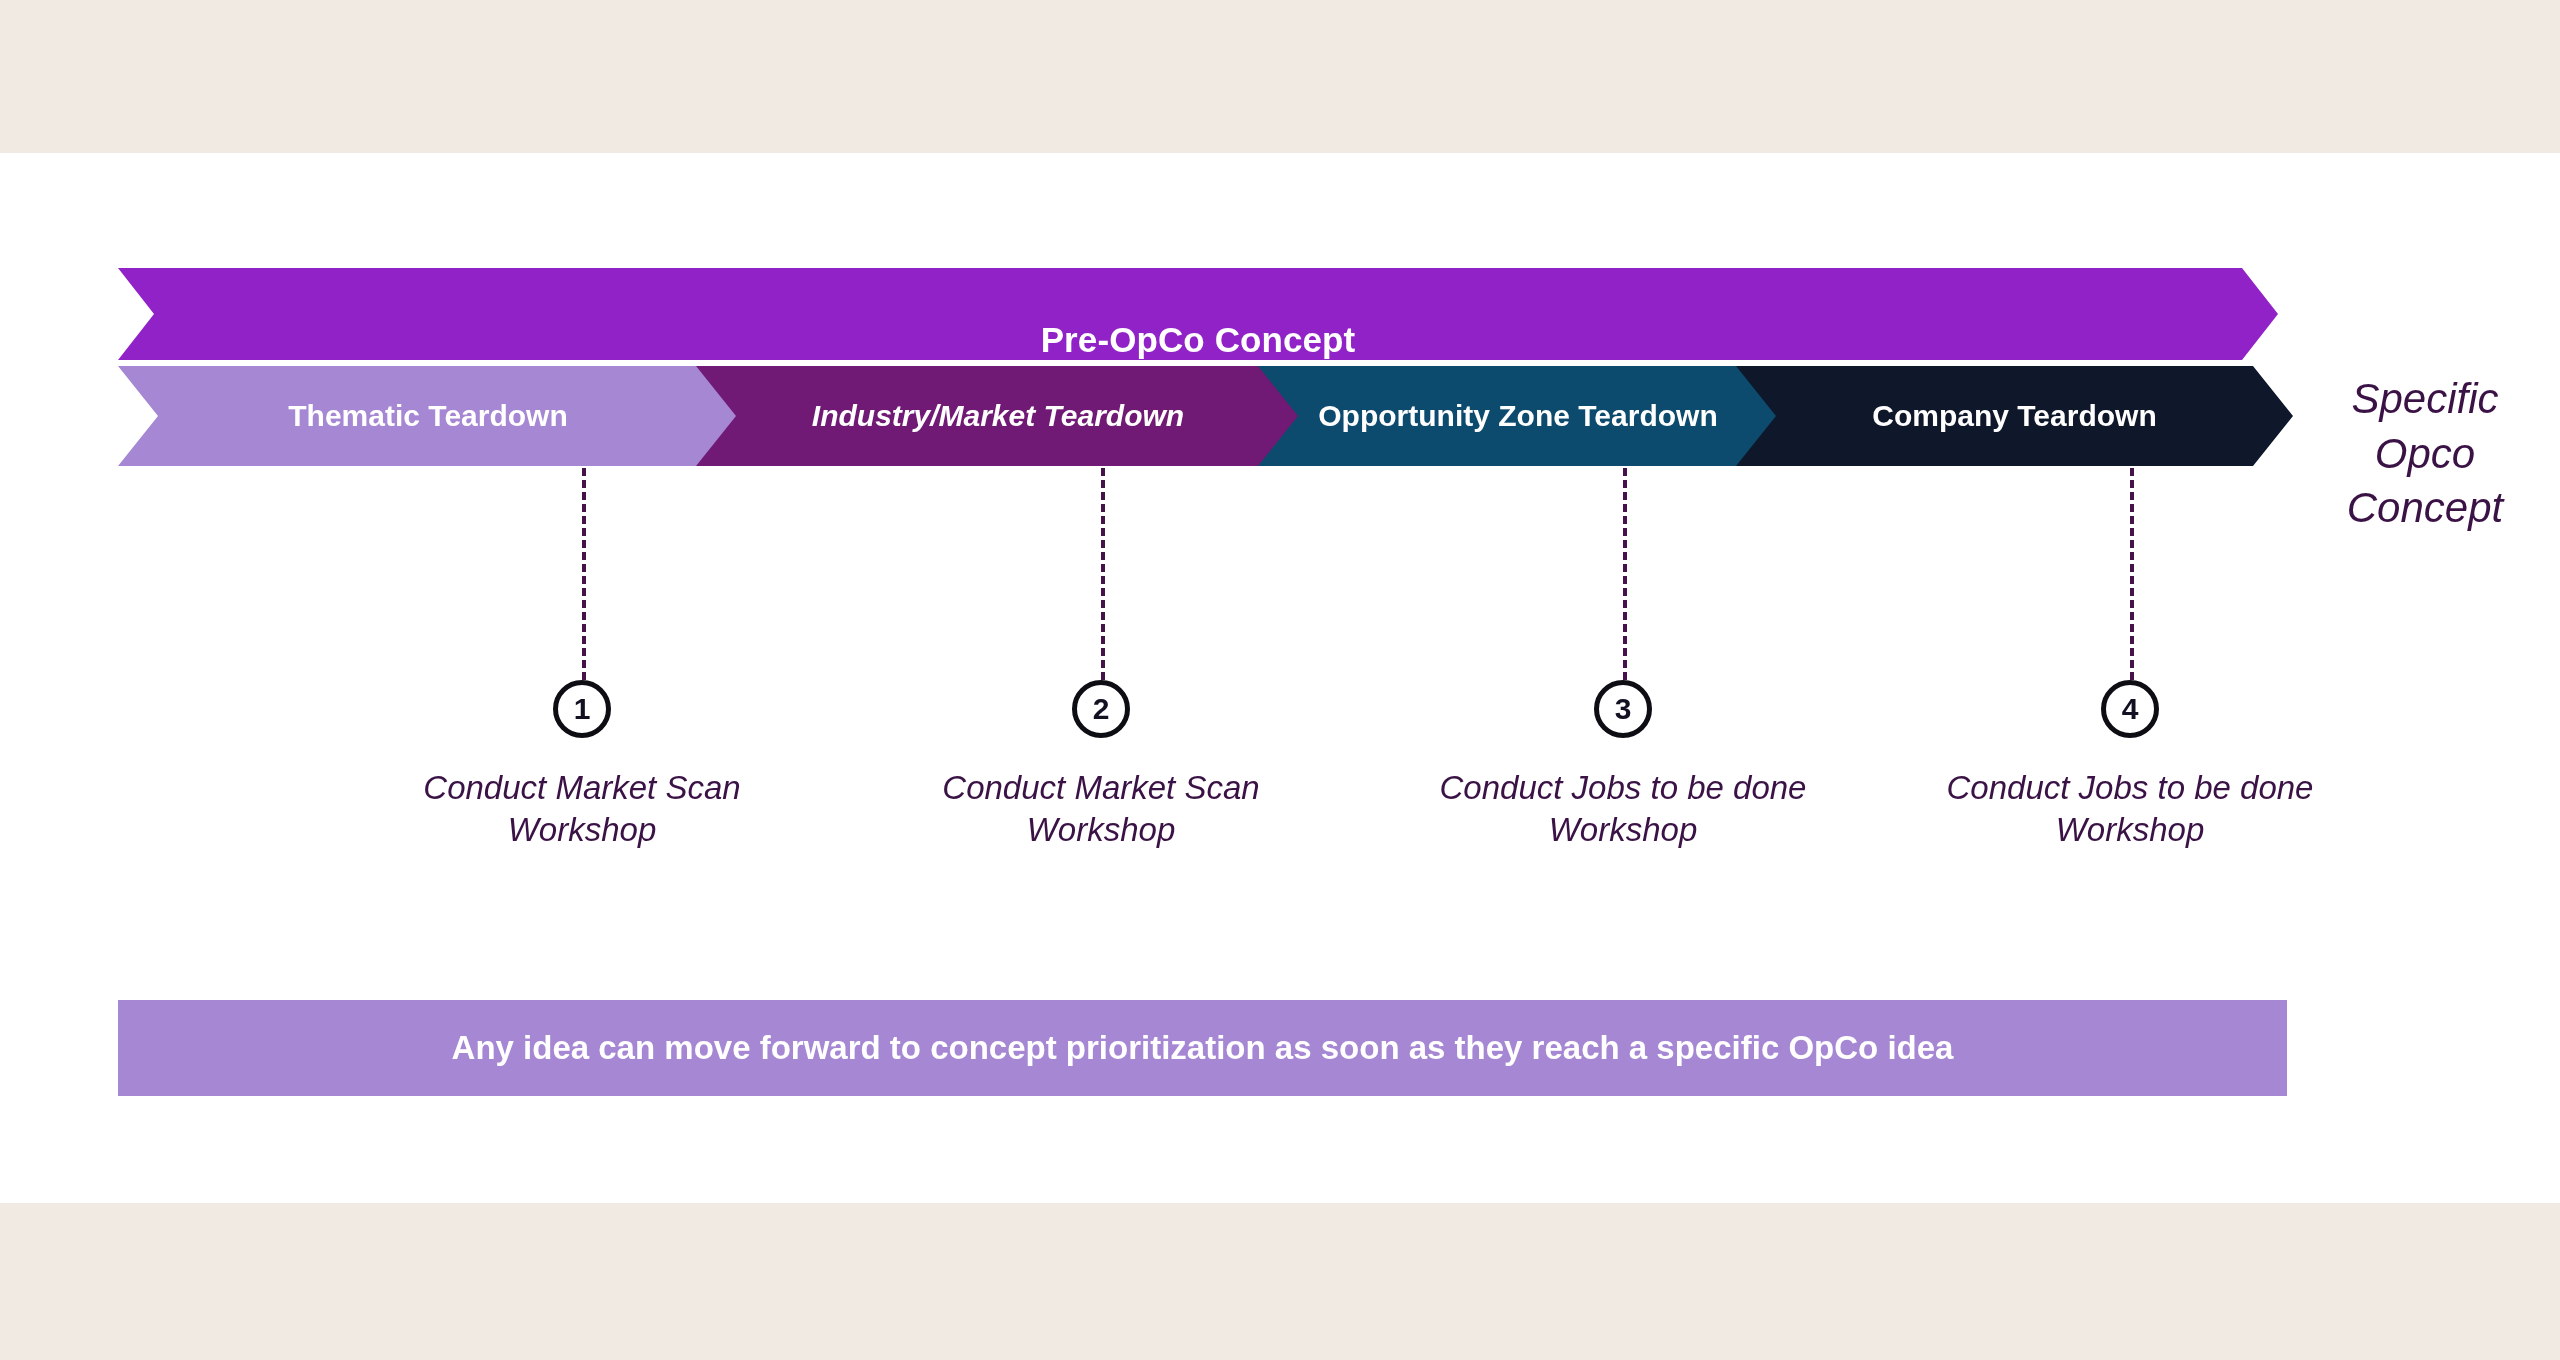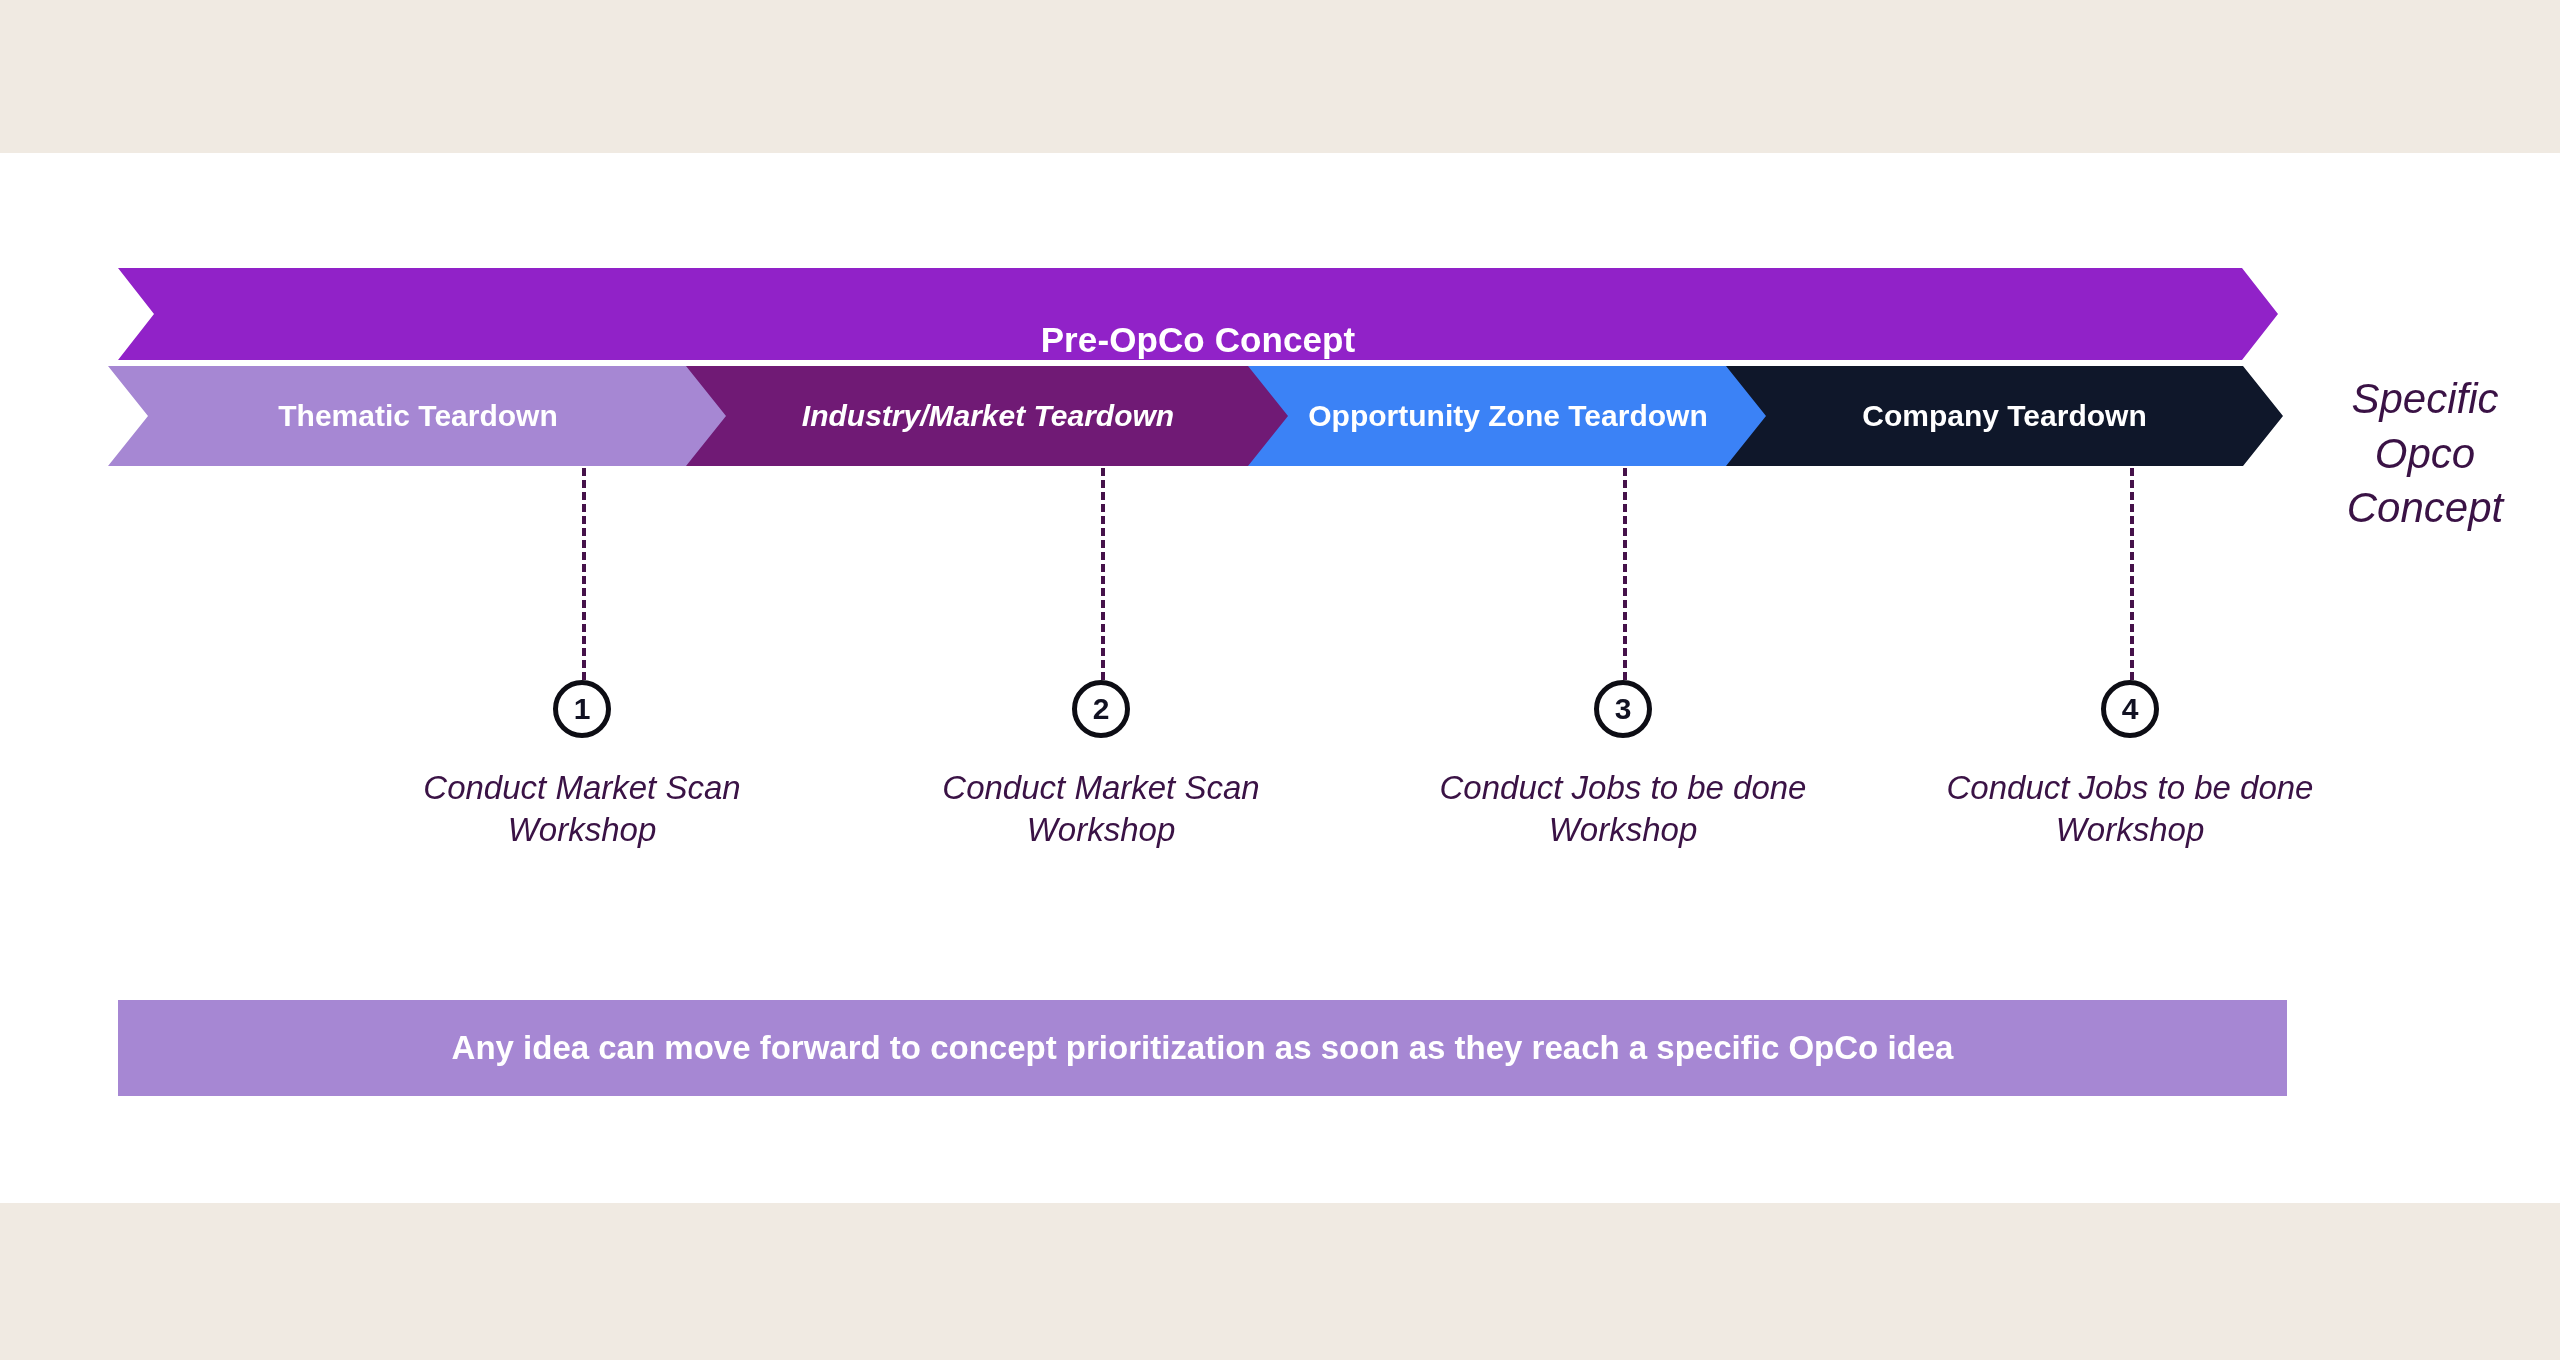--- a/index.html
+++ b/index.html
@@ -52,21 +52,21 @@
     color: #ffffff;
     font-size: 35px;
     font-weight: 600;
     letter-spacing: 0.1px;
     text-align: center;
   }
 
   
   #stage-row {
     position: absolute;
-    left: 108px;
+    left: 118px;
     top: 366px;
     width: 2175px;
     height: 100px;
   }
   .stage {
     position: absolute;
     top: 0;
     height: 100px;
     display: flex;
     align-items: center;
@@ -78,21 +78,21 @@
     color: #ffffff;
     font-size: 30px;
     font-weight: 600;
     text-align: center;
     line-height: 1.16;
     padding: 0 14px;
   }
 
   #stage-0 { left: 0px;    width: 620px;  background: #A687D3; }
   #stage-1 { left: 578px;  width: 604px;  background: #701a75; font-style: italic; }
-  #stage-2 { left: 1140px; width: 520px;  background: #3b82f6; }
+  #stage-2 { left: 1140px; width: 520px;  background: #0c4a6e; }
   #stage-3 { left: 1618px; width: 557px;  background: #0f172a; }
 
   
   #outcome-label {
     position: absolute;
     left: 2300px;
     top: 372px;
     width: 250px;
     text-align: center;
     font-size: 42px;

